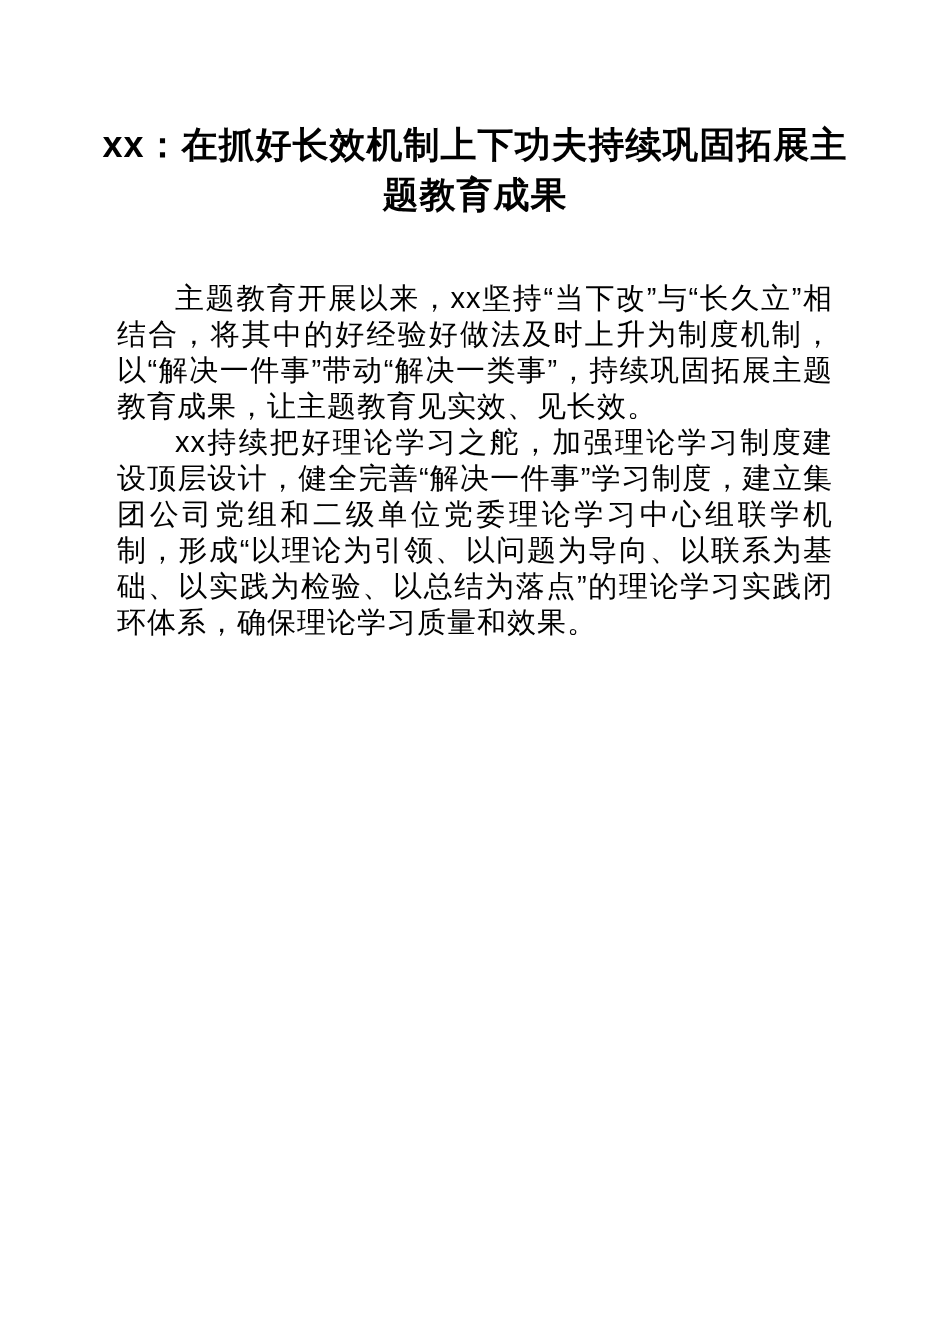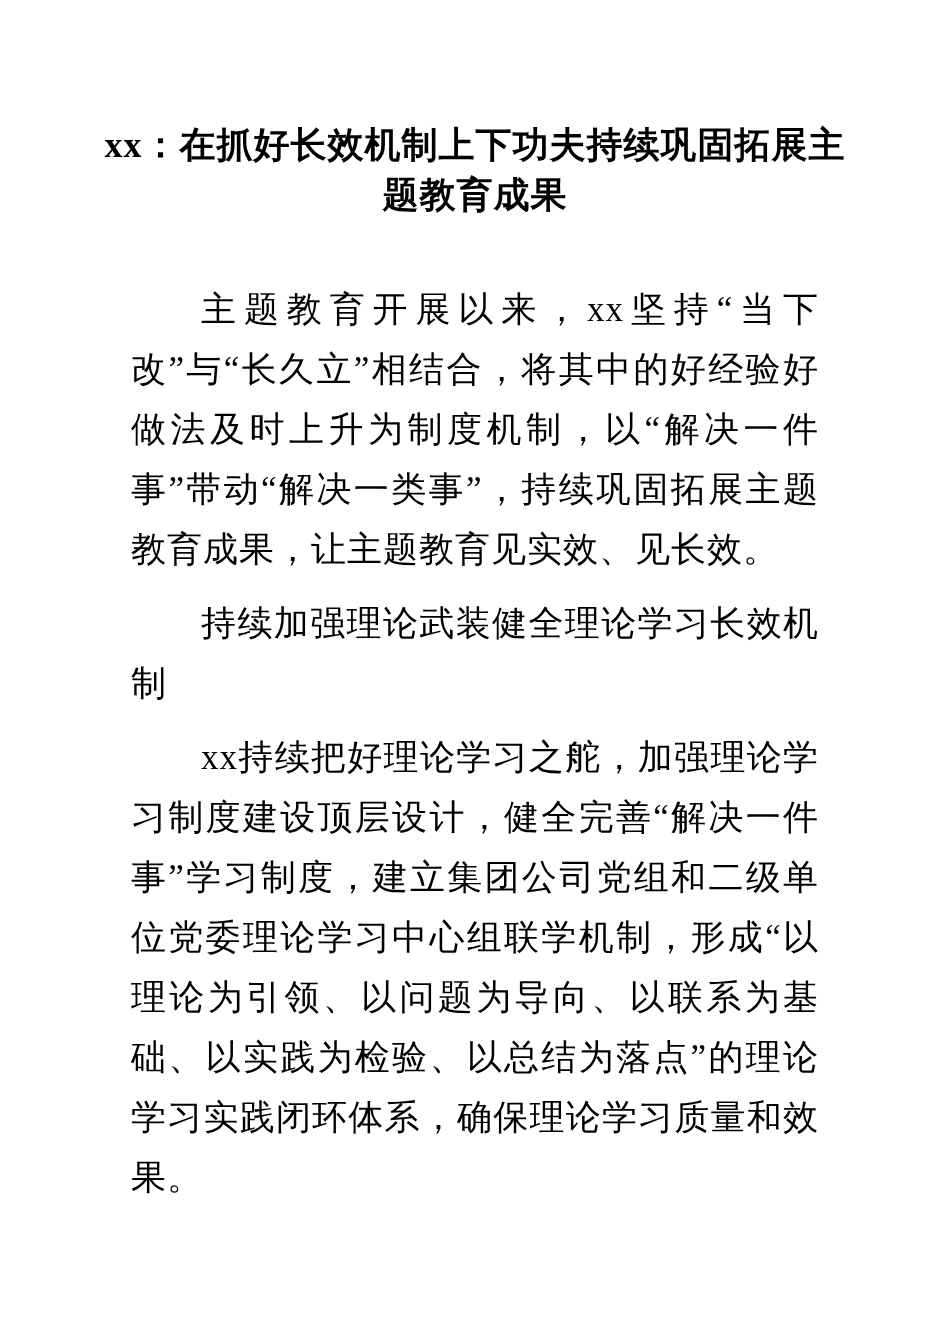--- a/index.html
+++ b/index.html
@@ -8,49 +8,48 @@
     background: #ffffff;
   }
   .page {
     position: relative;
     width: 948px;
     height: 1344px;
     margin: 0 auto;
     background: #ffffff;
     color: #000000;
     overflow: hidden;
-    font-family: Liberation Serif, serif;
+    font-family: Liberation Sans, sans-serif;
   }
   .doc-title {
     margin: 0;
     padding: 120px 92px 0 92px;
     font-size: 36px;
     line-height: 50px;
     font-weight: 700;
     text-align: center;
     letter-spacing: 1px;
   }
   .doc-body {
     margin-top: 60px;
     padding: 0 116px;
   }
   .para {
-    margin: 14px;
-    font-size: 35px;
-    line-height: 60px;
+    margin: 0;
+    font-size: 29px;
+    line-height: 36px;
     text-align: justify;
     text-indent: 2em;
     letter-spacing: 1px;
     word-break: break-all;
   }
 </style>
 </head>
 <body>
 
 <div class="page">
   <h1 class="doc-title">xx：在抓好长效机制上下功夫持续巩固拓展主题教育成果</h1>
 
   <div class="doc-body">
     <p class="para">主题教育开展以来，xx坚持“当下改”与“长久立”相结合，将其中的好经验好做法及时上升为制度机制，以“解决一件事”带动“解决一类事”，持续巩固拓展主题教育成果，让主题教育见实效、见长效。</p>
-    <p class="para">持续加强理论武装健全理论学习长效机制</p>
     <p class="para">xx持续把好理论学习之舵，加强理论学习制度建设顶层设计，健全完善“解决一件事”学习制度，建立集团公司党组和二级单位党委理论学习中心组联学机制，形成“以理论为引领、以问题为导向、以联系为基础、以实践为检验、以总结为落点”的理论学习实践闭环体系，确保理论学习质量和效果。</p>
   </div>
 </div>
 
 </body></html>

